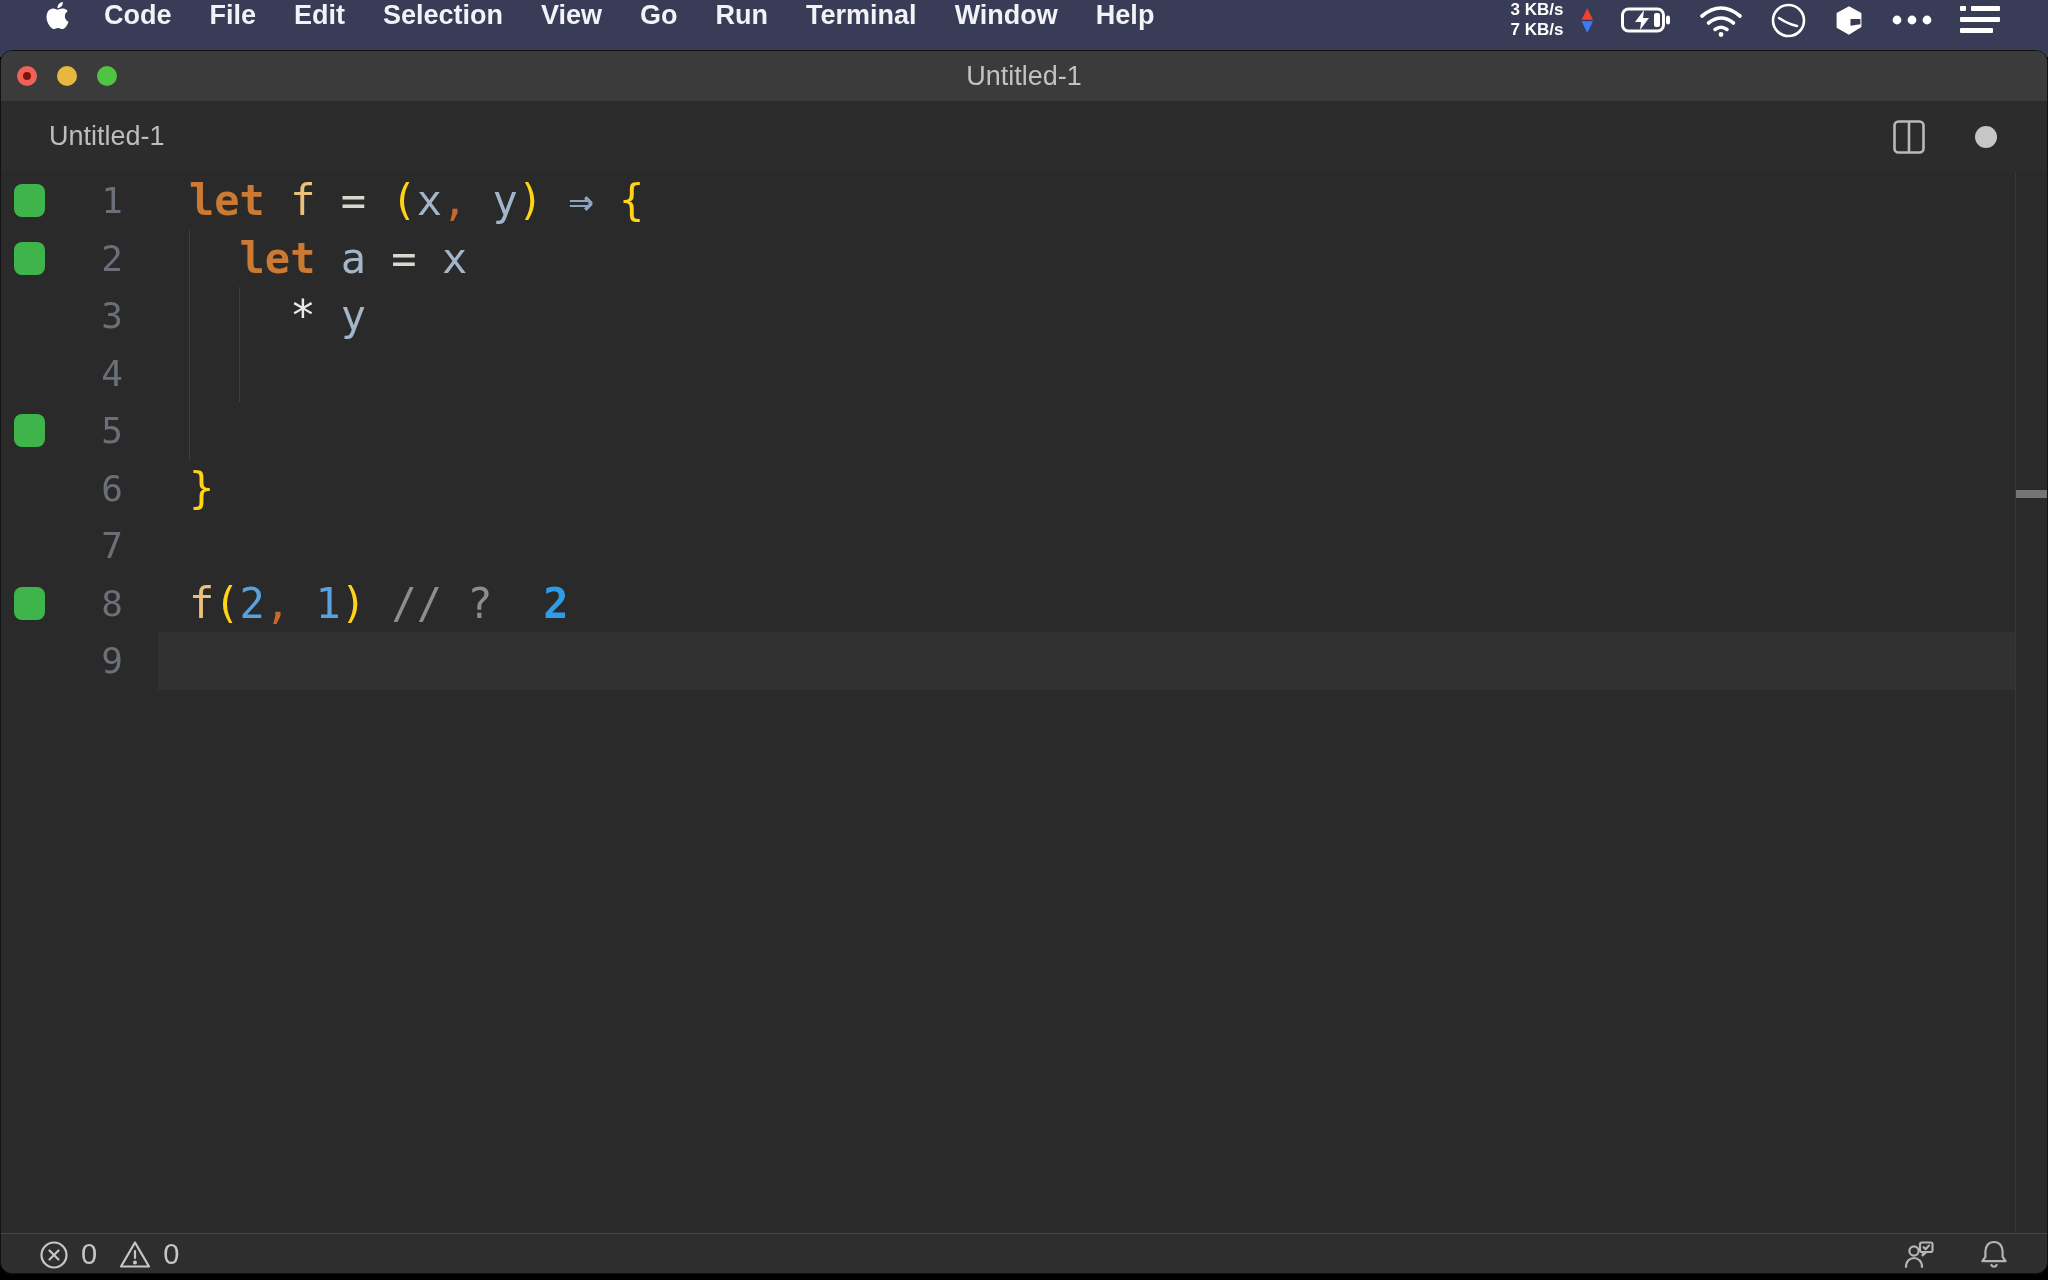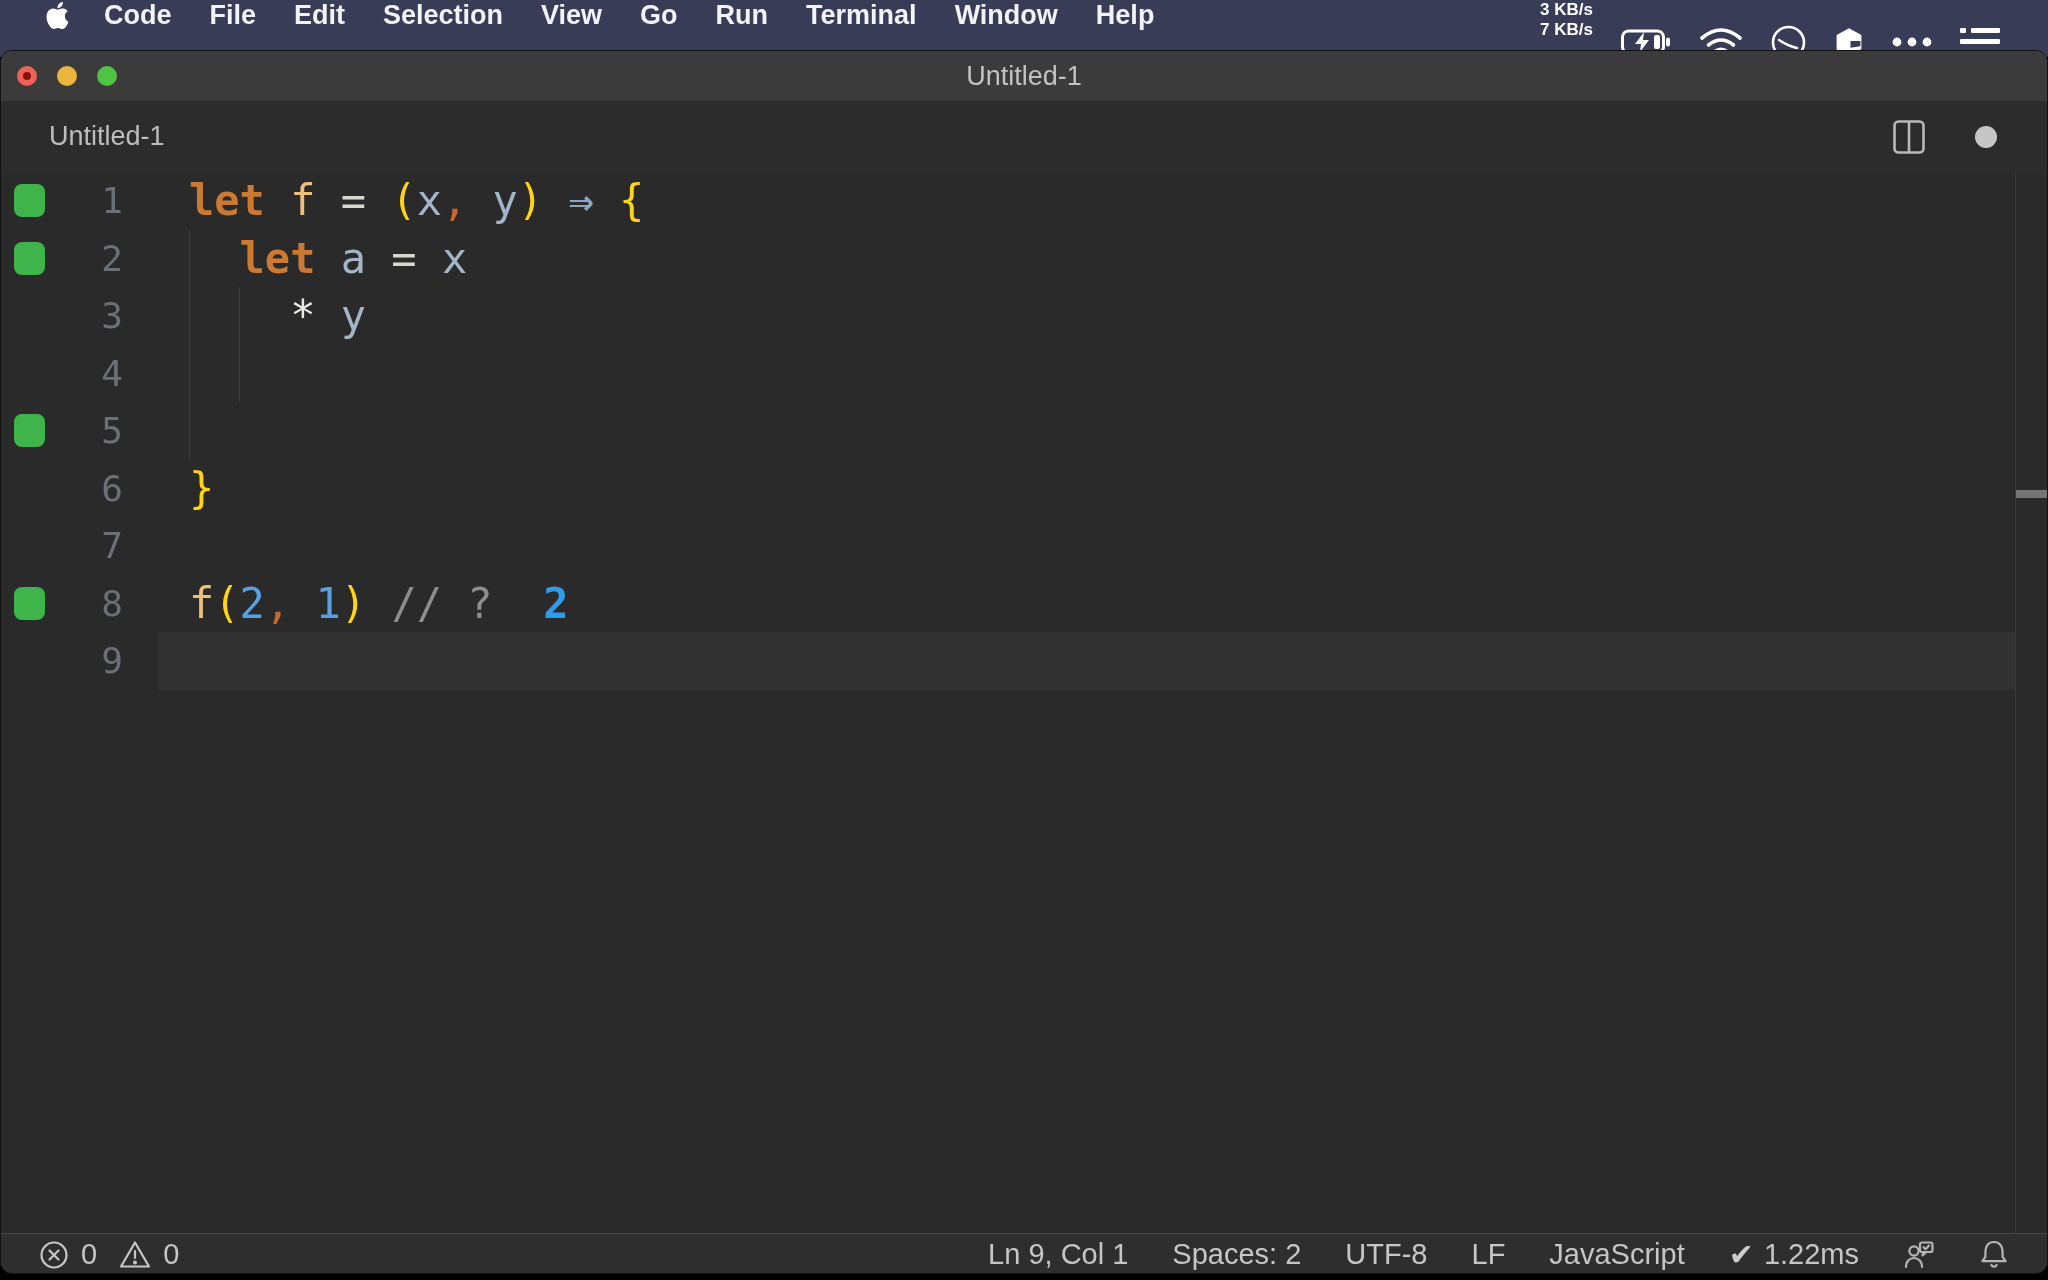--- a/index.html
+++ b/index.html
@@ -8,21 +8,21 @@
             font-family:"Liberation Sans", sans-serif; }
 
   
   .menubar { position:absolute; left:0; top:0; width:2048px; height:57px; background:#383c56;
              display:flex; align-items:flex-start; justify-content:space-between; color:#f2f3f6; }
   .mb-left { display:flex; align-items:center; padding-left:44px; }
   .apple { display:flex; align-items:center; margin-right:14px; }
   .mb-item { font-size:27px; font-weight:600; padding:0 19px; white-space:nowrap; }
   .mb-item.appname { font-weight:700; }
   .mb-right { display:flex; align-items:center; gap:28px; padding-right:48px; }
-  .netspeed { display:flex; align-items:center; gap:18px;flex-direction:column; }
+  .netspeed { display:flex; align-items:center; gap:18px; }
   .ns-col { text-align:left; font-size:17px; line-height:20px; font-weight:600; color:#fff; }
   .ns-arrows { display:flex; flex-direction:column; line-height:13px; font-size:15px;
                font-family:"DejaVu Sans", sans-serif; }
   .mb-icon { display:flex; align-items:center; }
 
   
   .window { position:absolute; left:0; top:50px; width:2048px; height:1224px; background:#2a2a2a;
             border-radius:12px; overflow:hidden; border:1px solid #121212; box-shadow:inset 0 1px 0 #5a5a5a; }
   .titlebar { position:relative; height:50px; background:#3b3b3b; display:flex; align-items:center; }
   .lights { display:flex; gap:20px; padding-left:16px; }
@@ -231,41 +231,20 @@
         <span style="margin-left:10px">
           <svg width="32" height="29" viewBox="0 0 32 29" fill="none" stroke="#c6c6c6" stroke-width="2.2" stroke-linejoin="round" stroke-linecap="round">
             <path d="M16 2.5 L30 26.5 H2 Z"></path>
             <line x1="16" y1="11" x2="16" y2="18"></line>
               <circle cx="16" cy="22.4" r="0.9" fill="#c6c6c6"></circle>
           </svg>
         </span>
         <span>0</span>
       </div>
       <div class="sb-right">
-        <span id="sb-items" style="display:flex;align-items:center;gap:44px">
-            <span class="sb-item">
-              <span>Ln 9, Col 1</span>
-            </span>
-            <span class="sb-item">
-              <span>Spaces: 2</span>
-            </span>
-            <span class="sb-item">
-              <span>UTF-8</span>
-            </span>
-            <span class="sb-item">
-              <span>LF</span>
-            </span>
-            <span class="sb-item">
-              <span>JavaScript</span>
-            </span>
-            <span class="sb-item">
-              <span class="check">✔</span>
-              <span>1.22ms</span>
-            </span>
-          </span>
         <span>
           <svg width="32" height="30" viewBox="0 0 32 30" fill="none" stroke="#b5b5b5" stroke-width="2.2" stroke-linecap="round" stroke-linejoin="round">
             <circle cx="11" cy="11" r="4.6"></circle>
             <path d="M3 27 c0-6 4-9 8-9 s8 3 8 9"></path>
             <rect x="17" y="2.5" width="12.5" height="9.5" rx="2"></rect>
             <path d="M20.5 12 L19.5 15.5 L23.5 12"></path>
             <path d="M20.6 7.2 l2 2 3.4-3.6"></path>
           </svg>
         </span>
         <span>

